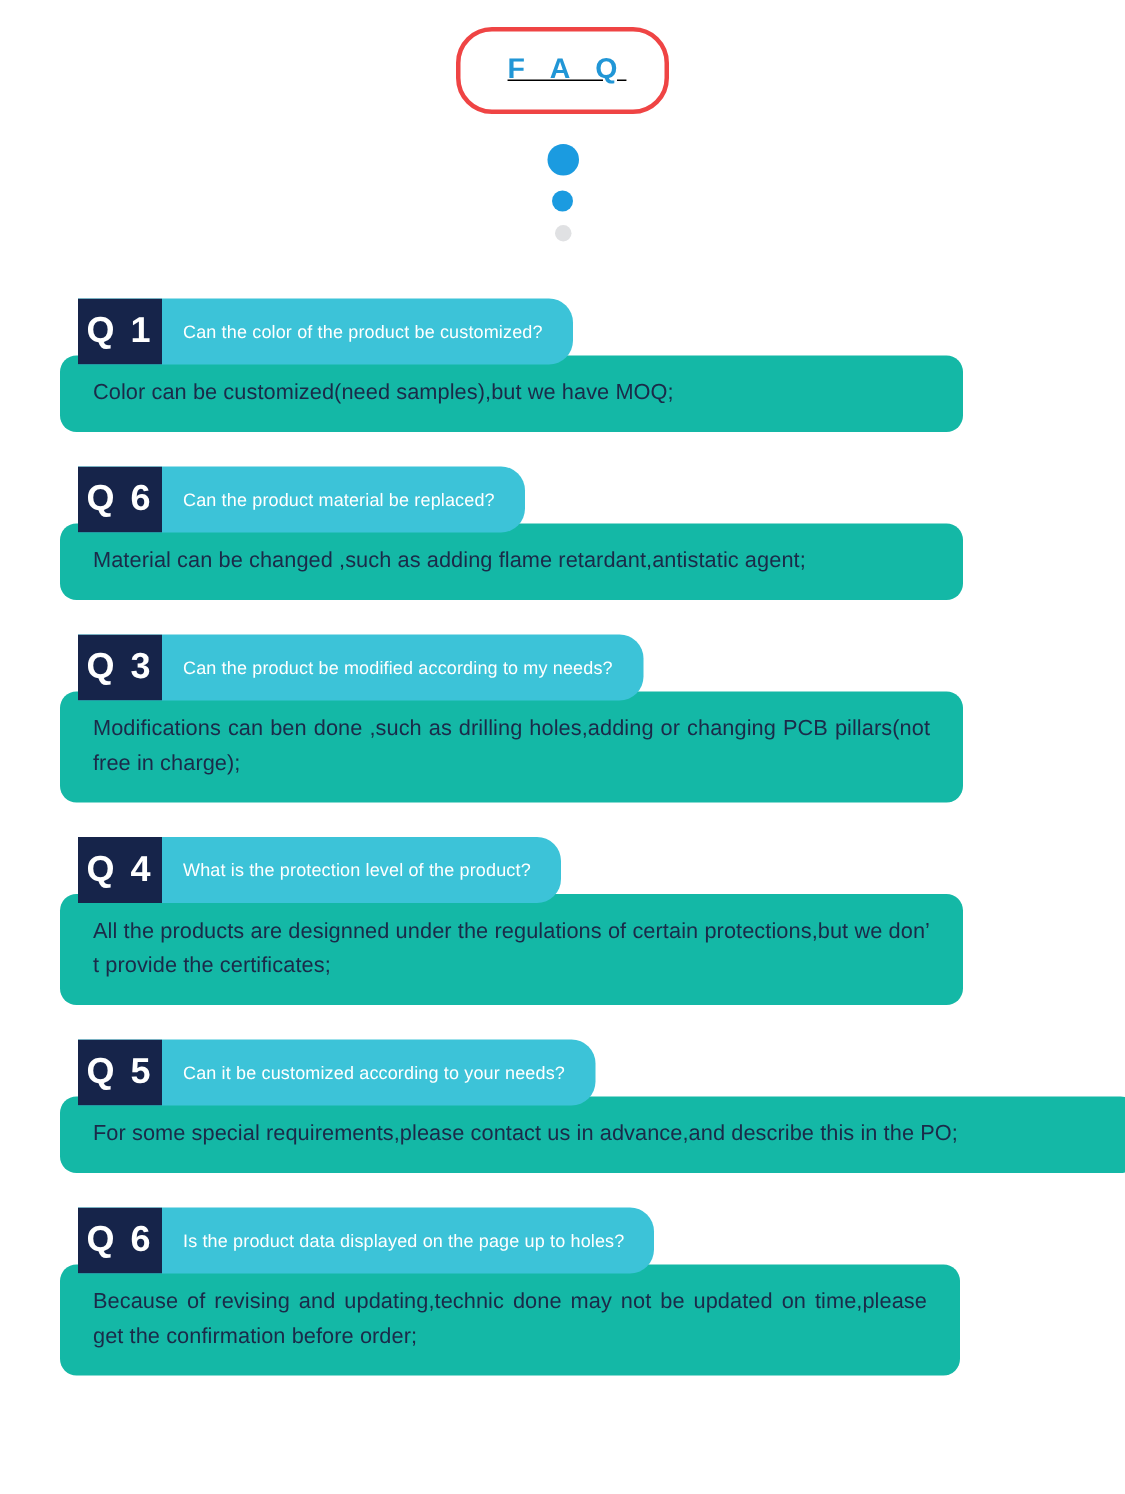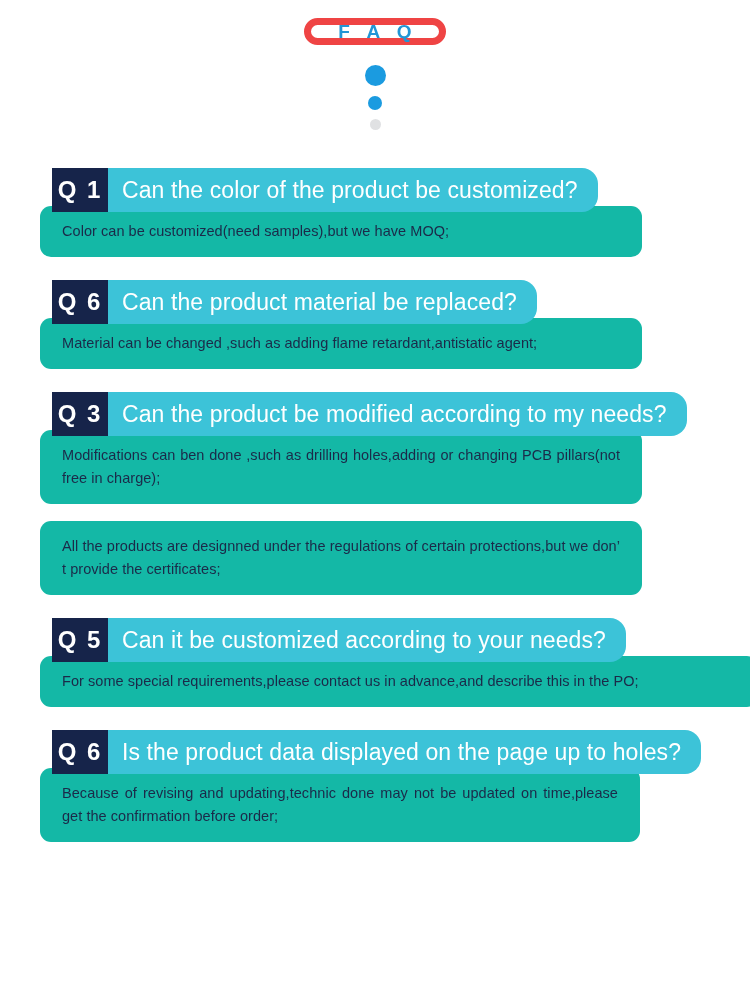--- a/index.html
+++ b/index.html
@@ -20,27 +20,28 @@
   .header {
     width: 100%;
     padding-top: 18px;
     display: flex;
     flex-direction: column;
     align-items: center;
   }
   .faq-pill {
     box-sizing: border-box;
     width: 142px;
-    height: 27px;
-    border: 7px solid #ef4444;
+    height: 58px;
+    border: 3px solid #ef4444;
     border-radius: 24px;
     display: flex;
     align-items: center;
     justify-content: center;
     background: #ffffff;
+    text-decoration: underline;
   }
   .faq-pill-label {
     color: #2196d6;
     font-size: 19px;
     font-weight: 700;
     letter-spacing: 6px;
     text-indent: 6px;
     font-family: "Liberation Sans", sans-serif;
   }
 
@@ -103,21 +104,21 @@
     justify-content: center;
     font-size: 24px;
     font-weight: 700;
     letter-spacing: 2px;
     flex: 0 0 auto;
   }
   .q-text {
     display: flex;
     align-items: center;
     color: #ffffff;
-    font-size: 23px;
+    font-size: 12px;
     font-weight: 400;
     padding: 0 20px 0 14px;
     white-space: nowrap;
     letter-spacing: 0.1px;
   }
 
   .a-panel {
     position: relative;
     margin-left: 40px;
     margin-top: -6px;
@@ -180,20 +181,24 @@
     <div class="q-bar">
       <span class="q-badge">Q 3</span>
       <span class="q-text">Can the product be modified according to my needs?</span>
     </div>
     <div class="a-panel w-602">
       <div class="a-text">Modifications can ben done ,such as drilling holes,adding or changing PCB pillars(not free in charge);</div>
     </div>
   </div>
 
   <div class="faq-item">
+    <div class="q-bar">
+      <span class="q-badge">Q 4</span>
+      <span class="q-text">What is the protection level of the product?</span>
+    </div>
     <div class="a-panel w-602">
       <div class="a-text">All the products are designned under the regulations of certain protections,but we don’ t provide the certificates;</div>
     </div>
   </div>
 
   <div class="faq-item">
     <div class="q-bar">
       <span class="q-badge">Q 5</span>
       <span class="q-text">Can it be customized according to your needs?</span>
     </div>

